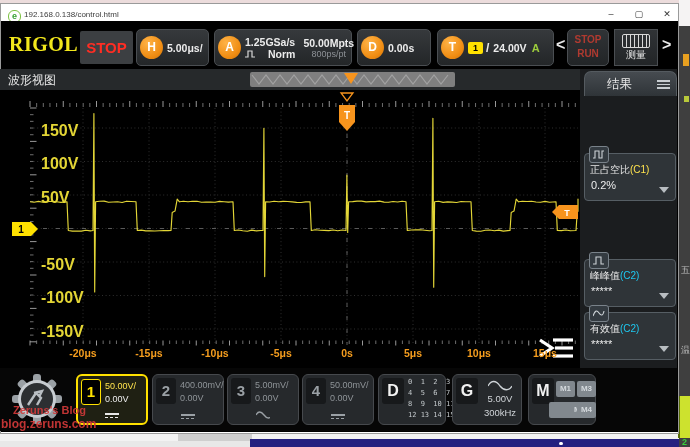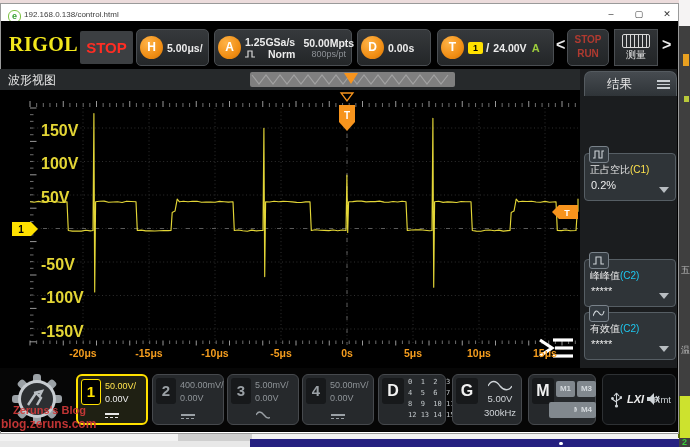--- a/index.html
+++ b/index.html
@@ -564,33 +564,19 @@
   </div>
 
   <div class="grpbox" style="left:528px;width:68px;">
     <div class="bigkey">M</div>
     <div class="mslot" style="left:27px;top:6px;">M1</div>
     <div class="mslot" style="left:48px;top:6px;">M3</div>
     <div class="mslot" style="left:20px;top:27px;padding-left:21px;">M2</div>
     <div class="mslot" style="left:48px;top:27px;">M4</div>
   </div>
 
-  <div class="abs statbox">
-    <svg class="abs" style="left:8px;top:17px;" width="11" height="16">
-      <path d="M5.5,1 L5.5,13 M5.5,1 L3,4 M5.5,1 L8,4 M1,7 L5.5,10 M10,6 L5.5,9" stroke="#cfd4d8" stroke-width="1.1" fill="none"></path>
-      <circle cx="1.5" cy="6.5" r="1.4" fill="#cfd4d8"></circle>
-        <rect x="8.6" y="4.2" width="2.6" height="2.6" fill="#cfd4d8"></rect>
-      <circle cx="5.5" cy="14" r="1.6" fill="#cfd4d8"></circle>
-    </svg>
-    <div class="lxi">LXI</div>
-    <svg class="abs" style="left:43px;top:17px;" width="14" height="14">
-      <polygon points="1,5 4,5 8,1 8,13 4,9 1,9" fill="#cfd4d8"></polygon>
-      <path d="M10,4 L13,10 M13,4 L10,10" stroke="#cfd4d8" stroke-width="1.2"></path>
-    </svg>
-    <div class="rmt">Rmt</div>
-  </div>
 
   <div class="abs wmark" style="left:13px;top:404px;font-size:11px;">Zeruns's Blog</div>
   <div class="abs wmark" style="left:1px;top:417px;font-size:12px;">blog.zeruns.com</div>
 
   <div class="abs bg-frag" style="left:681px;top:264px;">五</div>
   <div class="abs bg-frag" style="left:681px;top:344px;">温</div>
 </div>
 
 </body></html>

